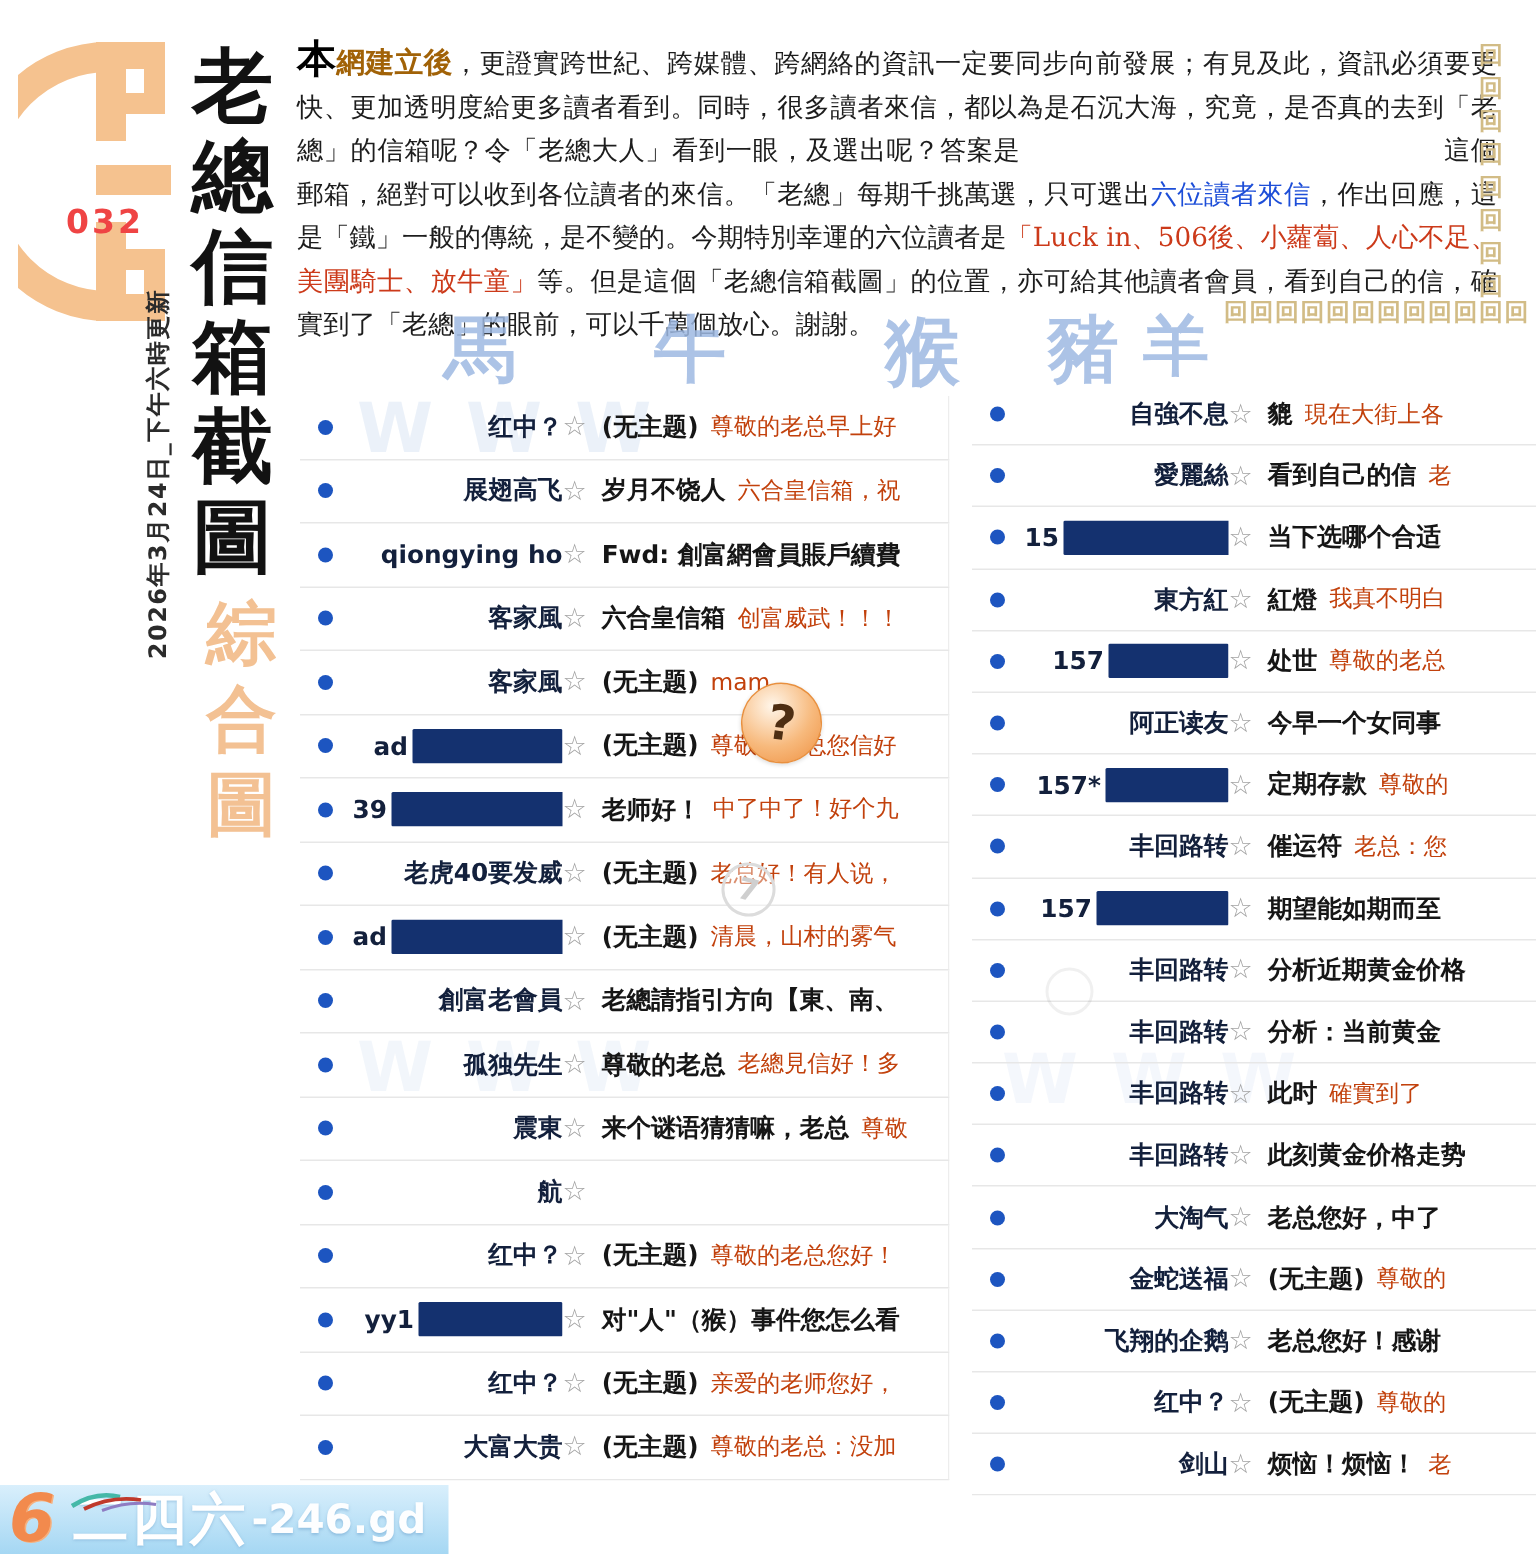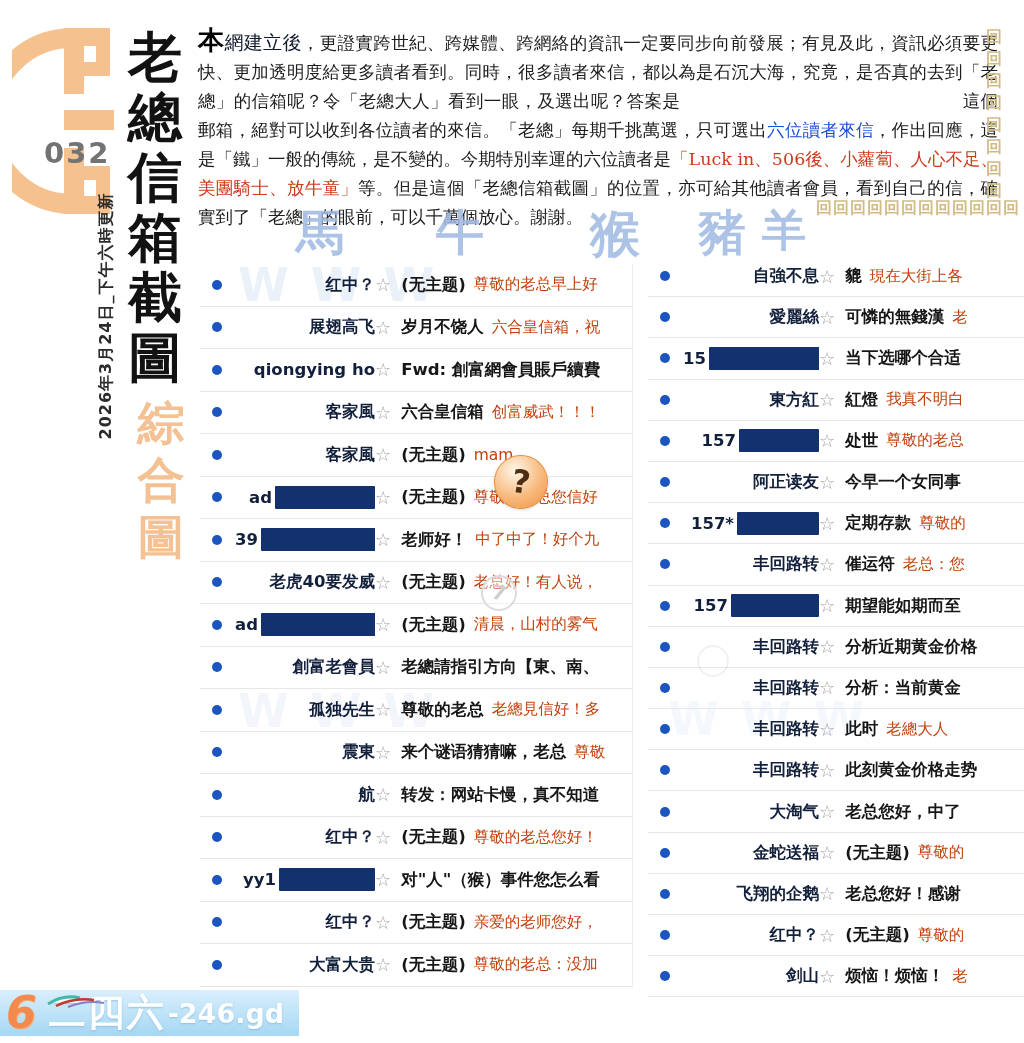--- a/index.html
+++ b/index.html
@@ -1,40 +1,40 @@
 <!DOCTYPE html>
 <html><head>
 <meta charset="utf-8">
 <style>
   * { margin:0; padding:0; box-sizing:border-box; }
   html,body { width:1024px; height:1043px; background:#fff; overflow:hidden;
               font-family:"DejaVu Sans", sans-serif; position:relative; }
 
   
   .logo-wrap { position:absolute; left:12px; top:26px; width:104px; height:190px; }
-  .logo-num { position:absolute; left:32px; top:110px; color:#737373; font-weight:bold;
-              font-size:29px; letter-spacing:2px; font-family:"DejaVu Sans",sans-serif; }
+  .logo-num { position:absolute; left:32px; top:110px; color:#ef4444; font-weight:bold;
+              font-size:22px; letter-spacing:2px; font-family:"DejaVu Sans",sans-serif; }
 
   
   .vtitle-char { position:absolute; left:124px; width:62px; text-align:center;
                  font-family:"DejaVu Serif", serif; font-weight:bold;
                  font-size:54px; color:#121212; line-height:1; }
   .vsub-char   { position:absolute; left:134px; width:54px; text-align:center;
                  font-family:"DejaVu Serif", serif; font-weight:bold;
                  font-size:47px; color:#f3c193; line-height:1; }
   .vdate { position:absolute; left:6px; top:329px; width:200px; text-align:center;
            transform:rotate(-90deg); font-size:16px; font-weight:bold; color:#2b2b2b;
            letter-spacing:1px; white-space:nowrap; }
 
   
   .intro { position:absolute; left:198px; top:26px; width:800px;
            font-family:"DejaVu Serif", serif; font-size:17.5px; line-height:29px;
            color:#1d1d1d; text-align:justify; }
   .seg-big    { font-size:26px; font-weight:bold; color:#000; }
-  .seg-gray   { font-size:19px; color:#0f172a; }
+  .seg-gray   { font-size:19px; color:#a16207;font-weight:bold; }
   .seg-normal { }
   .seg-magenta{ color:#1d4ed8; }
   .seg-red    { color:#cc3a1a; }
   .seg-gap    { display:inline-block; width:282px; }
 
   
   .meander-v { position:absolute; left:984px; top:26px; width:20px; display:flex;
                flex-direction:column; color:#d2bc86; font-size:16px; line-height:22px;
                text-align:center; font-weight:bold; }
   .meander-h { position:absolute; left:816px; top:198px; display:flex; color:#d2bc86;
@@ -249,21 +249,20 @@
       <span class="dot"></span>
       <span class="sender">震東</span>
       <span class="star">☆</span>
       <span class="subject">来个谜语猜猜嘛，老总</span>
       <span class="preview">尊敬</span>
     </div>
     <div class="mail-row">
       <span class="dot"></span>
       <span class="sender">航</span>
       <span class="star">☆</span>
-      <span class="subject">转发：网站卡慢，真不知道</span>
     </div>
     <div class="mail-row">
       <span class="dot"></span>
       <span class="sender">红中？</span>
       <span class="star">☆</span>
       <span class="subject">(无主题)</span>
       <span class="preview">尊敬的老总您好！</span>
     </div>
     <div class="mail-row">
       <span class="dot"></span>
@@ -291,21 +290,21 @@
       <span class="dot"></span>
       <span class="sender">自強不息</span>
       <span class="star">☆</span>
       <span class="subject">貔</span>
       <span class="preview">現在大街上各</span>
     </div>
     <div class="mail-row">
       <span class="dot"></span>
       <span class="sender">愛麗絲</span>
       <span class="star">☆</span>
-      <span class="subject">可憐的無錢漢</span>
+      <span class="subject">看到自己的信</span>
       <span class="preview">老</span>
     </div>
     <div class="mail-row">
       <span class="dot"></span>
       <span class="sender">15<span class="redact" style="width: 112px;"></span></span>
       <span class="star">☆</span>
       <span class="subject">当下选哪个合适</span>
     </div>
     <div class="mail-row">
       <span class="dot"></span>
@@ -357,21 +356,21 @@
       <span class="dot"></span>
       <span class="sender">丰回路转</span>
       <span class="star">☆</span>
       <span class="subject">分析：当前黄金</span>
     </div>
     <div class="mail-row">
       <span class="dot"></span>
       <span class="sender">丰回路转</span>
       <span class="star">☆</span>
       <span class="subject">此时</span>
-      <span class="preview">老總大人</span>
+      <span class="preview">確實到了</span>
     </div>
     <div class="mail-row">
       <span class="dot"></span>
       <span class="sender">丰回路转</span>
       <span class="star">☆</span>
       <span class="subject">此刻黄金价格走势</span>
     </div>
     <div class="mail-row">
       <span class="dot"></span>
       <span class="sender">大淘气</span>

